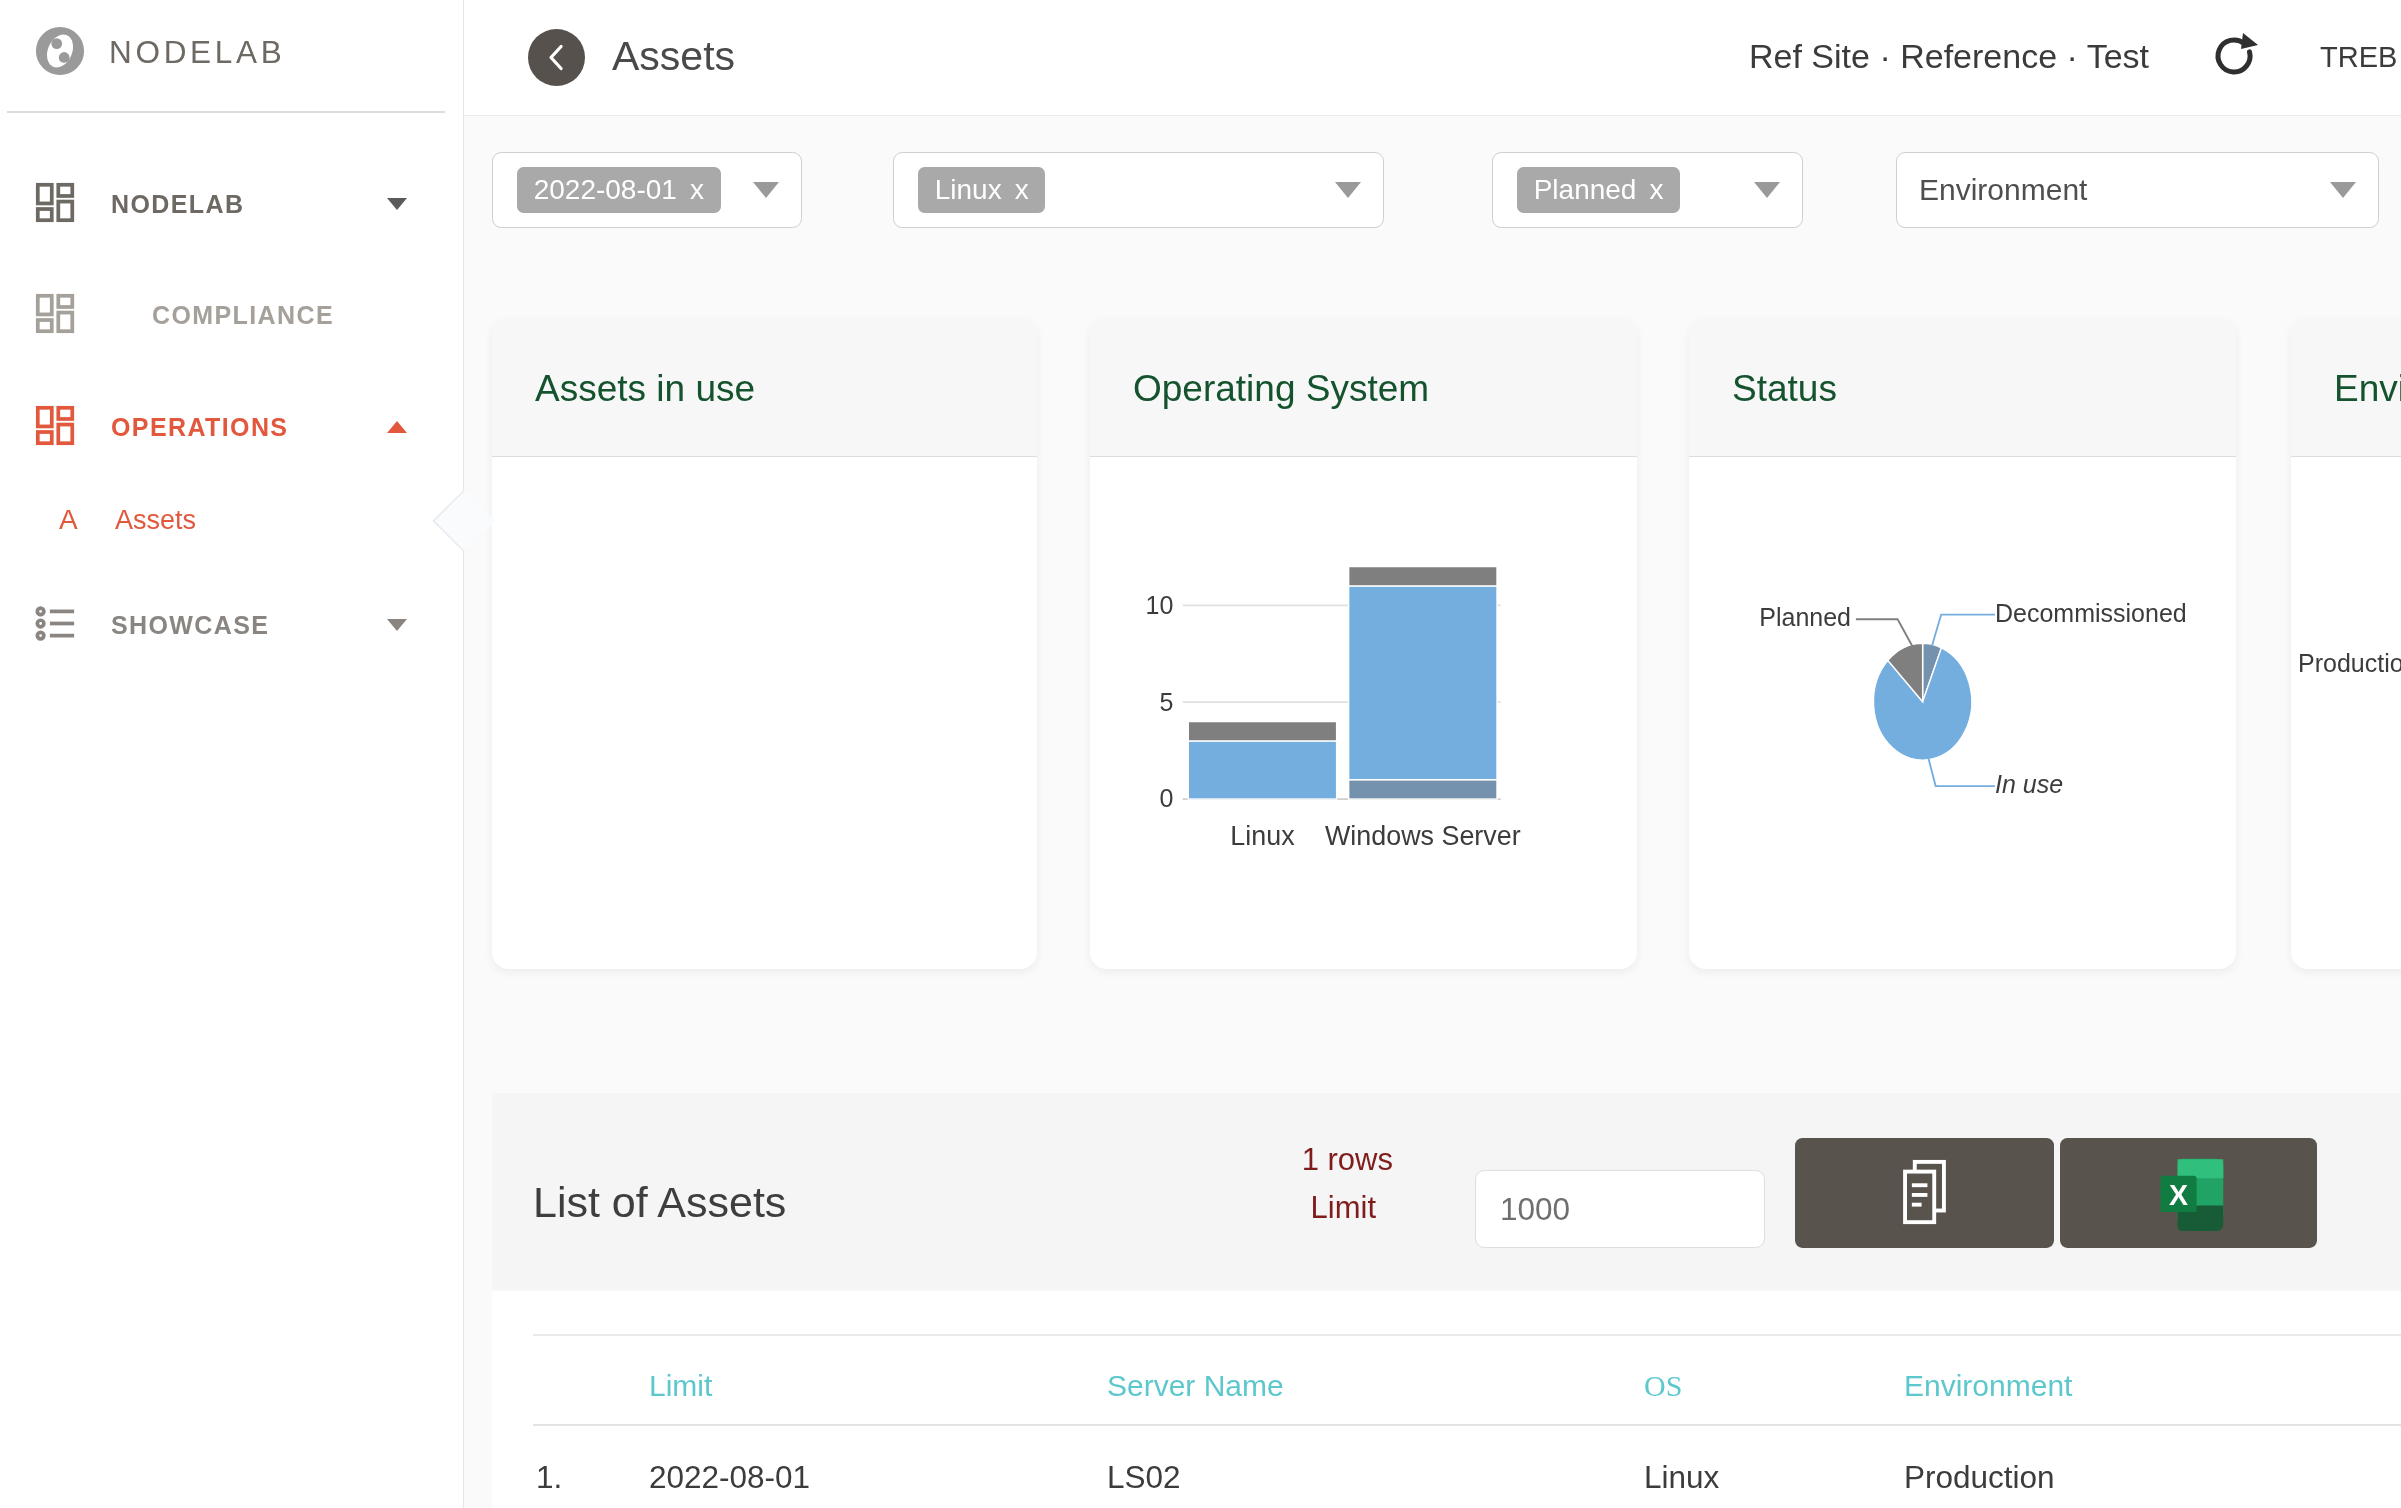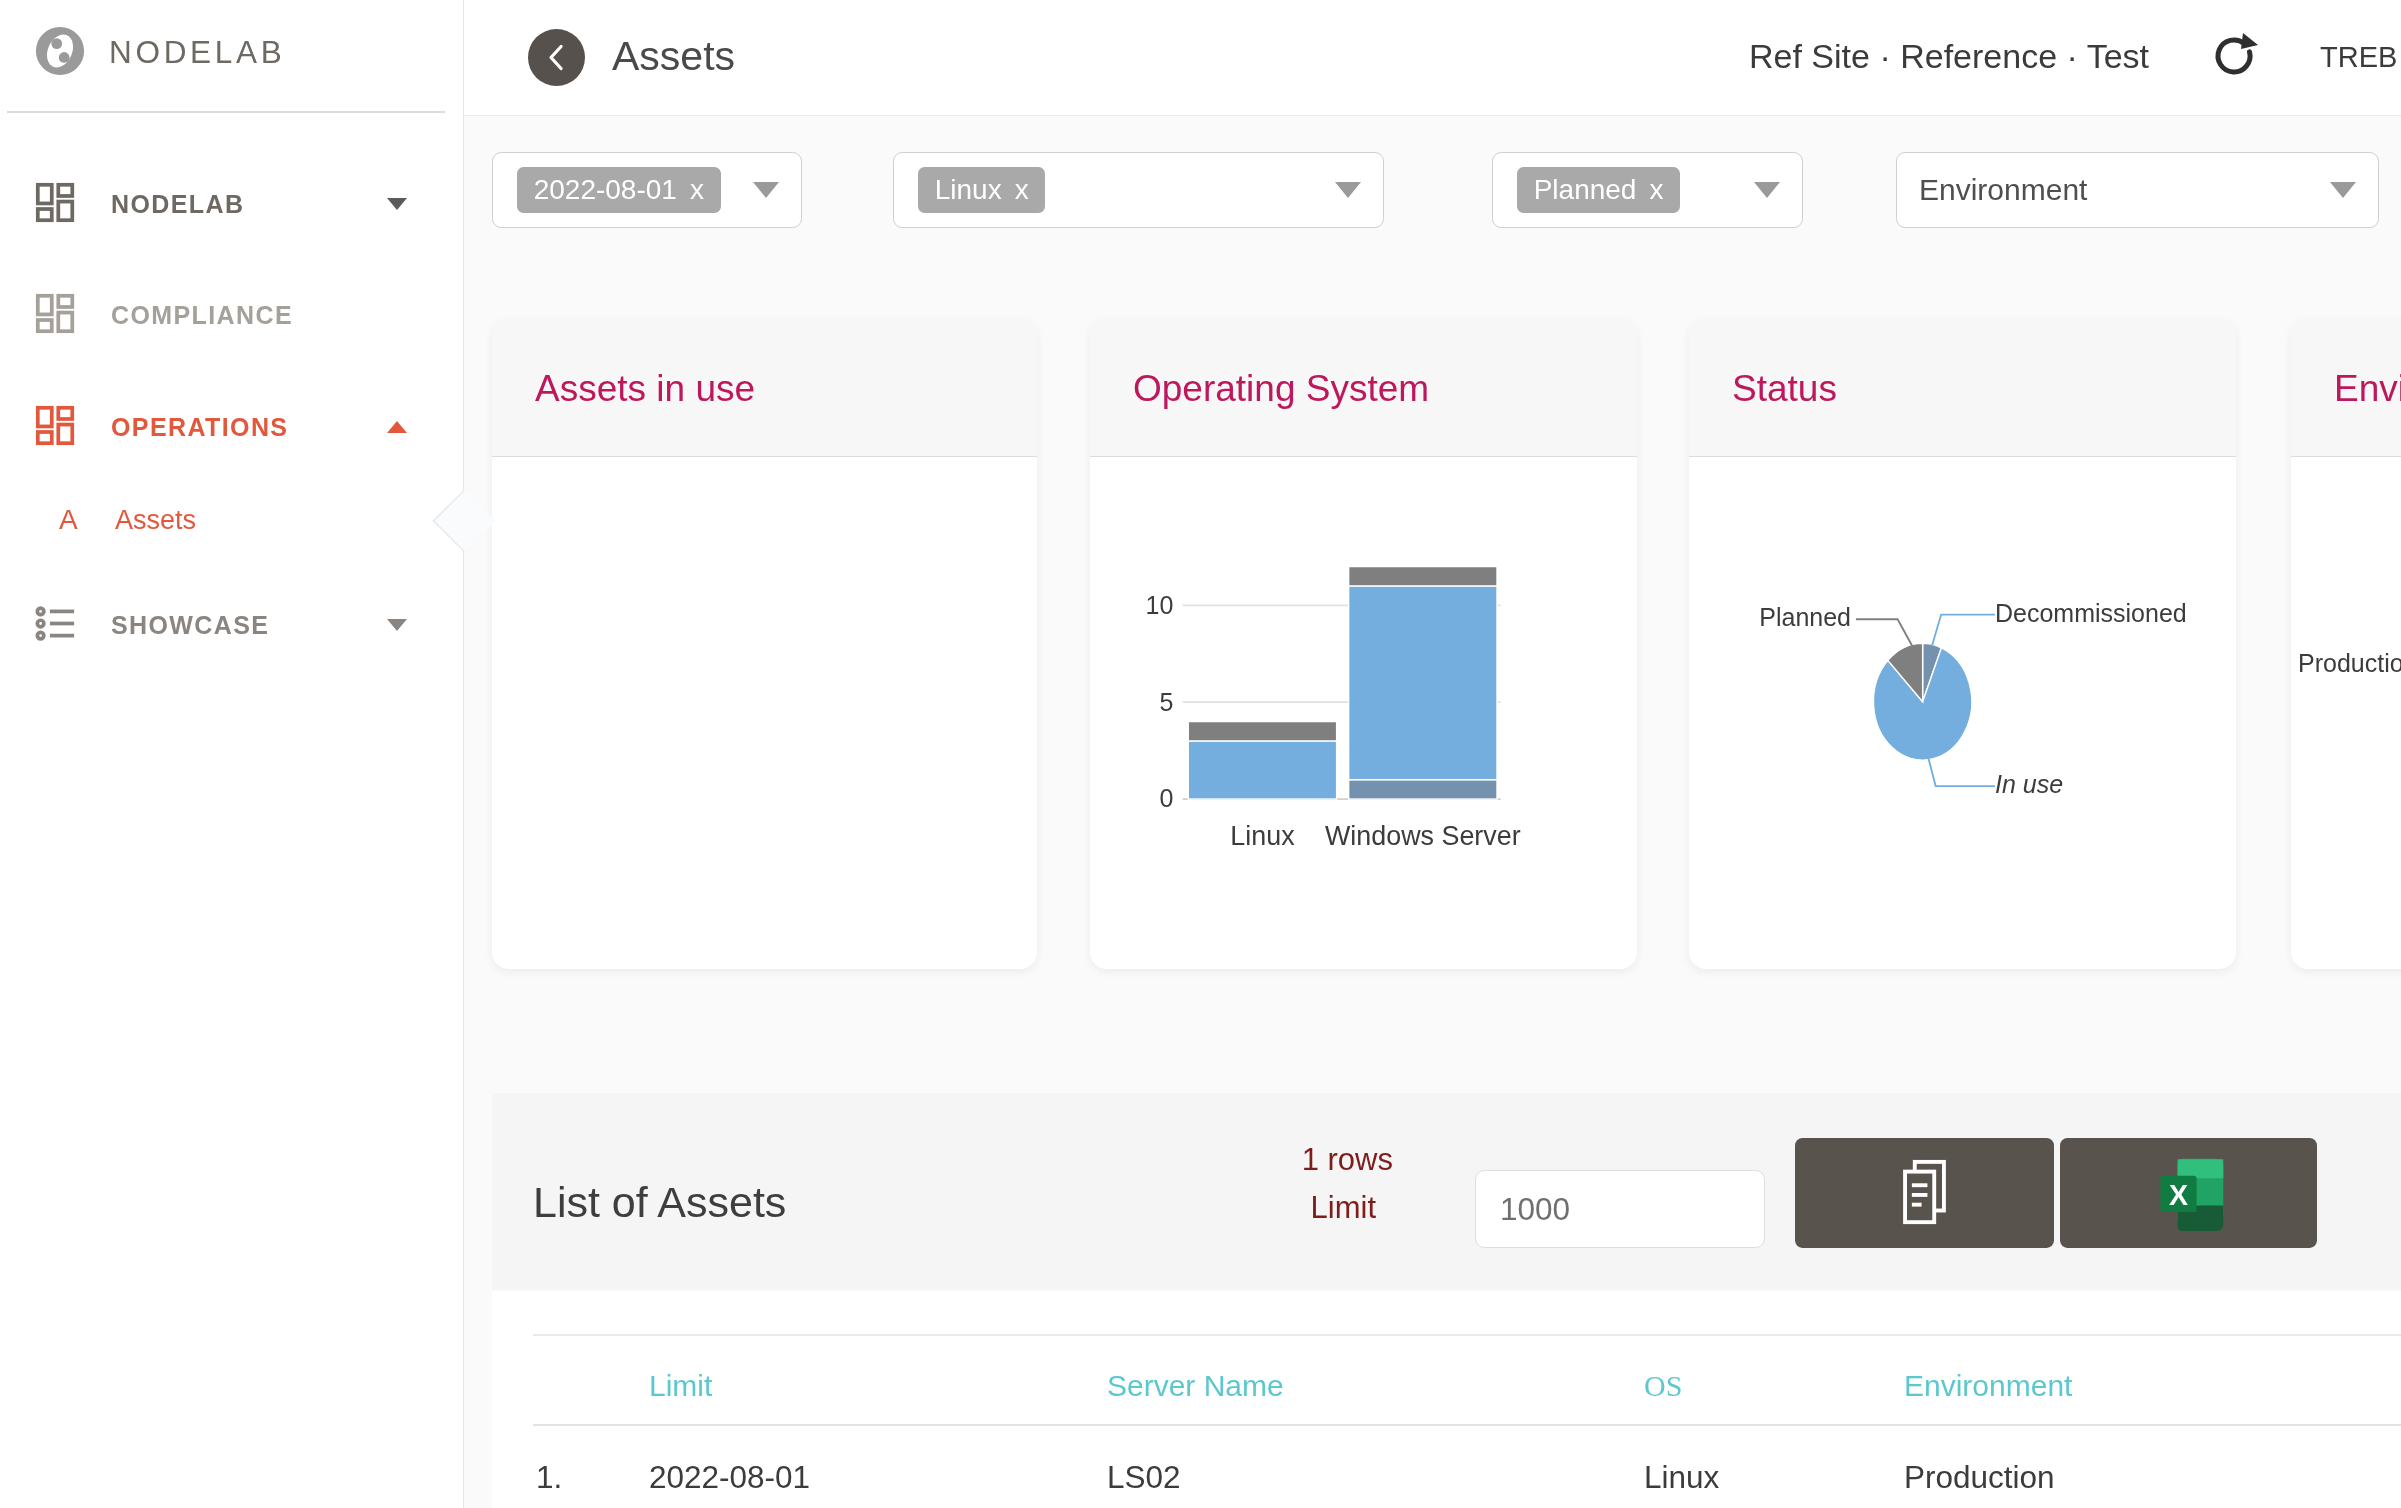--- a/index.html
+++ b/index.html
@@ -8,21 +8,21 @@
 
   
   .sidebar{position:absolute;left:0;top:0;width:463px;height:1508px;background:#ffffff;
            border-right:1.9px solid #e7e7e7;z-index:3;}
   .brand{position:absolute;left:35px;top:26px;display:flex;align-items:center;gap:24px;}
   .brand-text{font-size:31.5px;letter-spacing:3.7px;color:#6e6963;font-weight:500;}
   .side-divider{position:absolute;left:7.4px;right:18.5px;top:111px;height:1.9px;background:#dcdcdc;}
   .nav-item{position:absolute;left:0;width:463px;height:56px;display:flex;align-items:center;
             padding-left:35px;box-sizing:border-box;gap:35px;cursor:pointer;}
   .nav-label{font-size:25px;font-weight:700;letter-spacing:1.4px;}
-  .c-dark{color:#6e6963;} .c-light{color:#a5a09a;} .c-mid{color:#8a8580;} .c-orange{color:#e2583d;}
+  .c-dark{color:#6e6963;} .c-light{color:#a5a09a;margin-left:41px;} .c-mid{color:#8a8580;} .c-orange{color:#e2583d;}
   .caret{position:absolute;right:56px;width:0;height:0;border-left:10.2px solid transparent;border-right:10.2px solid transparent;}
   .caret-down{border-top:12px solid #5a5a5a;}
   .caret-up{border-bottom:12px solid #e2583d;}
   .caret-down.gray{border-top-color:#8a8580;}
   .sub-item{position:absolute;left:0;top:494px;width:463px;height:52px;display:flex;align-items:center;cursor:pointer;}
   .sub-abbr{position:absolute;left:59px;font-size:28px;color:#e2583d;}
   .sub-label{position:absolute;left:115px;font-size:27px;color:#e2583d;}
   .notch{position:absolute;left:442px;top:499px;width:43px;height:43px;background:#fafbfd;
          transform:rotate(45deg);border-left:1.9px solid #dfe3e8;border-bottom:1.9px solid #dfe3e8;z-index:4;}
 
@@ -46,21 +46,21 @@
   .chip-x{margin-left:13px;}
   .dd-arrow{position:absolute;right:22px;width:0;height:0;border-left:13px solid transparent;
             border-right:13px solid transparent;border-top:16.7px solid #9a9a9a;}
   .filter-placeholder{margin-left:22px;font-size:30px;color:#4f4f4f;}
 
   
   .card{position:absolute;top:320px;height:649px;background:#ffffff;border-radius:16.7px;
         box-shadow:0 2.8px 9.3px rgba(0,0,0,0.06);z-index:2;}
   .card-head{position:absolute;left:0;right:0;top:0;height:136px;background:#f7f7f8;
              border-bottom:1.9px solid #dcdcdc;border-radius:16.7px 16.7px 0 0;}
-  .card-title{position:absolute;left:43px;top:48px;font-size:37px;color:#be185d;white-space:nowrap;}
+  .card-title{position:absolute;left:43px;top:48px;font-size:37px;color:#14532d;white-space:nowrap;}
   .big-number{position:absolute;left:0;right:0;top:185px;text-align:center;font-size:185px;color:#393939;line-height:1;}
   .chart-svg{position:absolute;z-index:2;}
   .pie-label{position:absolute;font-size:25px;color:#3c3c3c;z-index:3;white-space:nowrap;}
 
   
   .list-band{position:absolute;left:492px;right:0;top:1093px;height:197px;background:#f5f5f6;z-index:2;}
   .list-title{position:absolute;left:533px;top:1178px;font-size:43px;color:#3e3e3e;z-index:3;}
   .rows-text{position:absolute;left:1112px;top:1142px;width:281px;text-align:right;font-size:31px;color:#7f1d1d;z-index:3;}
   .limit-label{position:absolute;left:1112px;top:1190px;width:264px;text-align:right;font-size:31px;color:#7f1d1d;z-index:3;}
   .limit-input{position:absolute;left:1475px;top:1170px;width:290px;height:78px;box-sizing:border-box;

